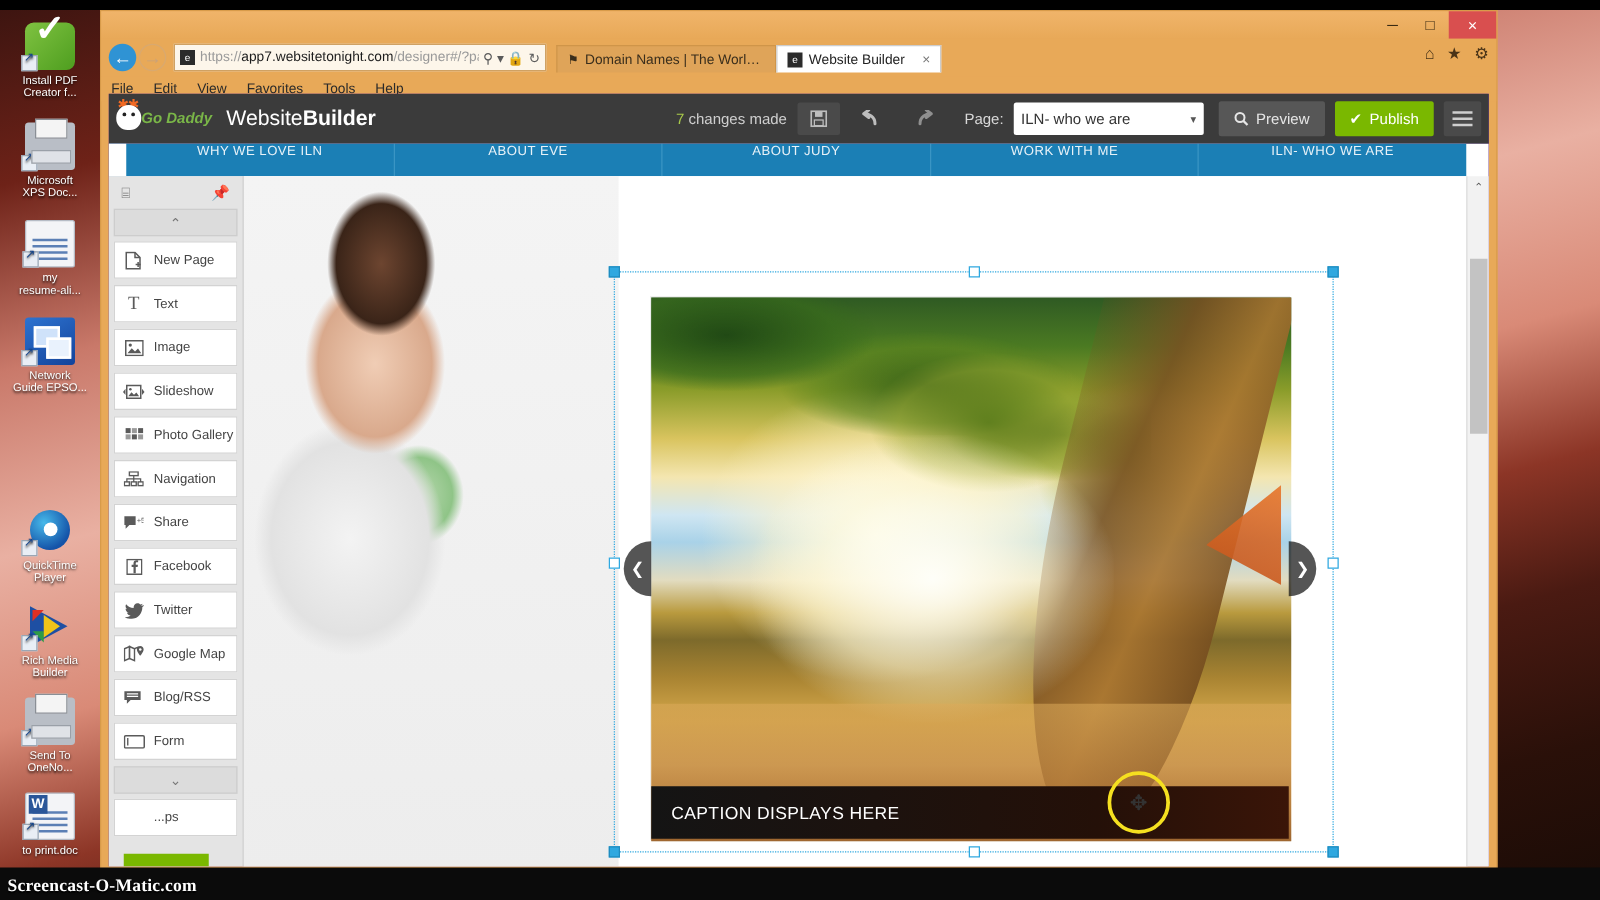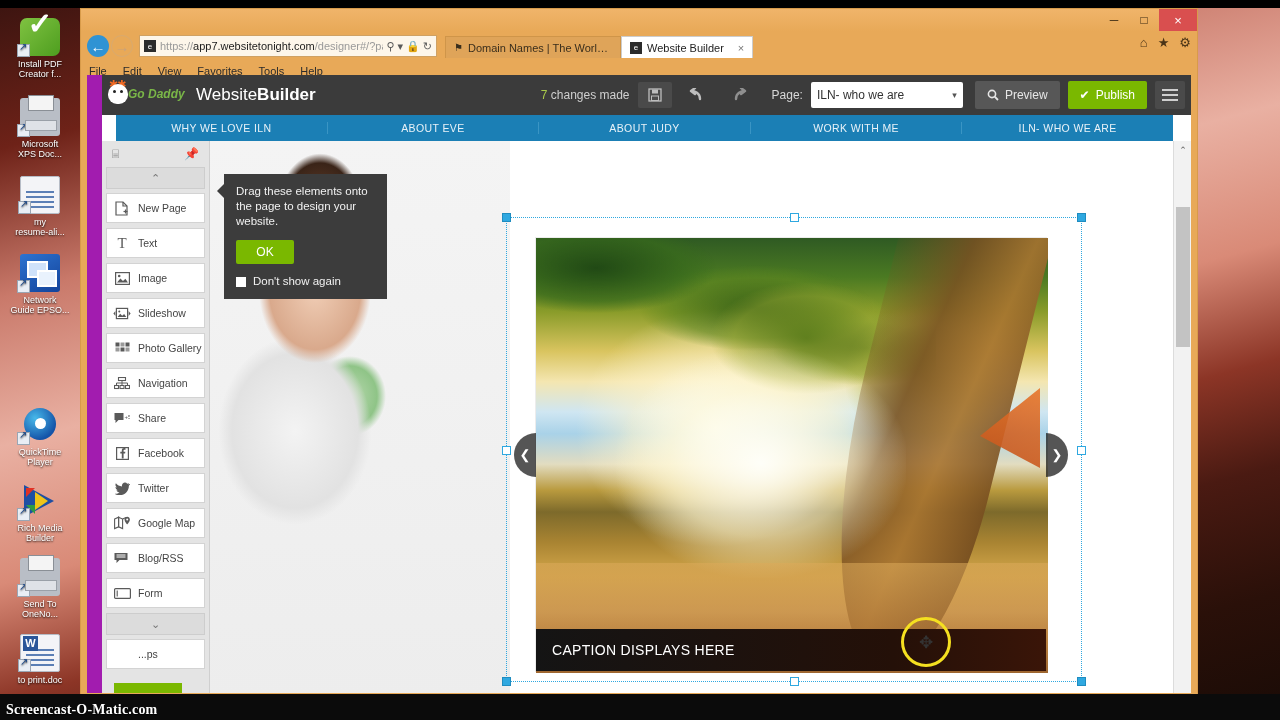--- a/index.html
+++ b/index.html
@@ -186,21 +186,21 @@
   }
 
   .menubar {
     height: 20px; background: #e8a958; display: flex; align-items: center;
     padding-left: 8px; gap: 16px; font-size: 11px; color: #2a2a2a;
   }
 
   
   .app {
     position: absolute; left: 6px; top: 66px; right: 6px; bottom: 6px;
-    background: #a21caf; overflow: hidden; padding-left: 15px;
+    background: #4c1d95; overflow: hidden;
   }
   .wb-toolbar {
     position: relative; height: 40px; background: #3b3b3b;
     display: flex; align-items: center; padding: 0 6px;
   }
   .gd-logo { width: 62px; height: 30px; position: relative; flex: 0 0 auto; }
   .gd-logo .head {
     position: absolute; left: 0; top: 4px; width: 20px; height: 20px;
     background: #fff; border-radius: 50% 50% 45% 45%;
   }
@@ -247,21 +247,21 @@
     display: flex; flex-direction: column; align-items: center; justify-content: center;
     gap: 3px; border-radius: 2px;
   }
   .btn-ham i { display: block; width: 16px; height: 2px; background: #cfcfcf; }
 
   .wb-body { position: relative; height: 612px; background: #fff; }
 
   
   .site-nav {
     position: absolute; left: 0; top: 0; right: 18px; height: 26px;
-    background: #1b7fb5; display: flex; align-items: center;
+    background: #1b7fb5; display: flex; 
   }
   .site-nav .white-gap { width: 14px; height: 26px; background: #fff; flex: 0 0 auto; }
   .site-nav .item {
     flex: 1 1 0; text-align: center; color: #e8f2f8; font-size: 10.5px;
     letter-spacing: .4px; border-right: 1px solid #3a95c4; white-space: nowrap;
   }
   .site-nav .item:last-child { border-right: none; }
 
   
   .canvas {
@@ -797,28 +797,20 @@
           <div class="ep-scroll">⌄</div>
 
           <div class="ep-item">
             <span class="ep-ico"></span>
             <span>...ps</span>
           </div>
 
           <div class="stay-btn">Stay</div>
         </div>
 
-        <div class="tooltip">
-          <div>Drag these elements onto the page to design your website.</div>
-          <div class="tt-ok">OK</div>
-          <div class="tt-chk">
-            <span class="box"></span>
-            <span>Don't show again</span>
-          </div>
-        </div>
 
         <div class="vscroll">
           <div class="vs-arrow up">⌃</div>
           <div class="vs-thumb"></div>
 
         </div>
 
       </div>
     </div>
   </div>

